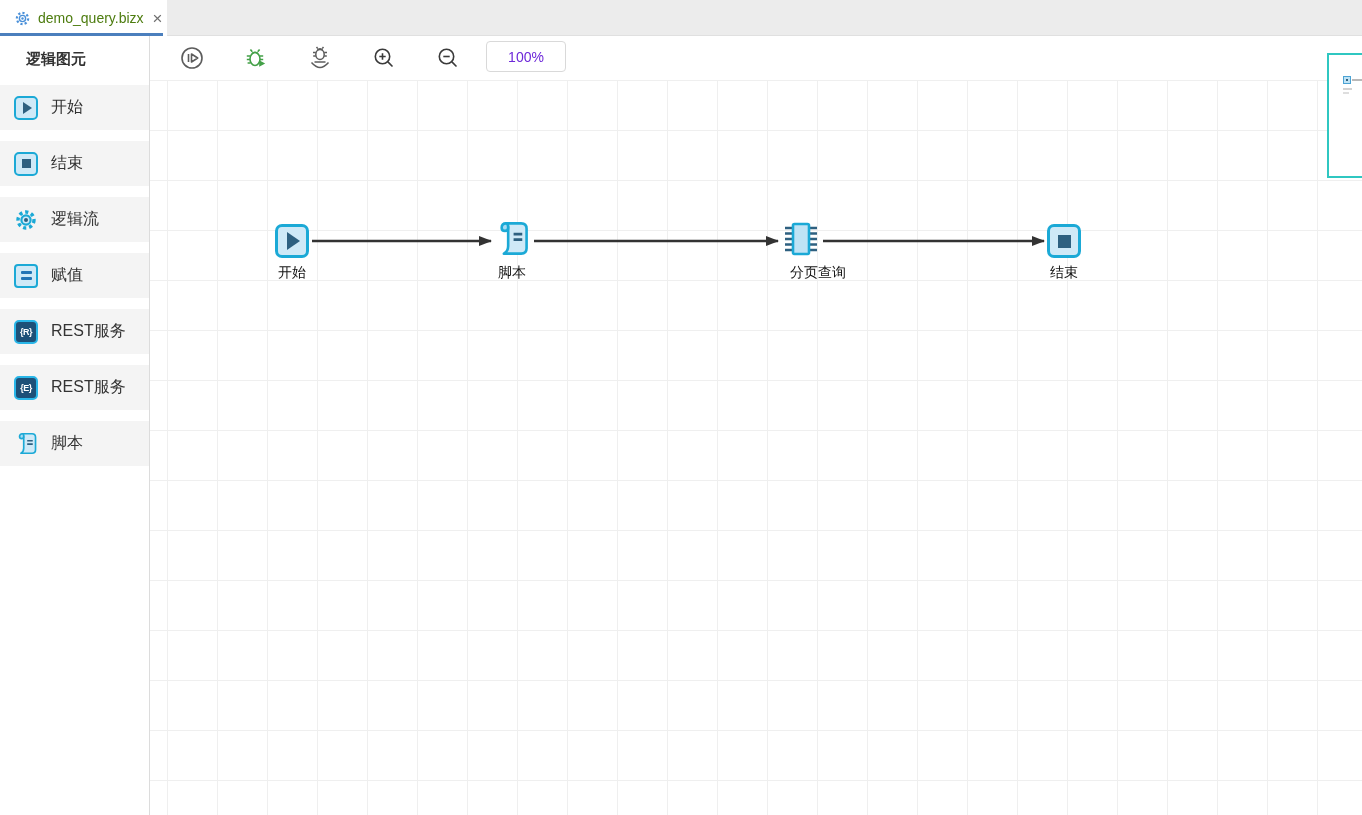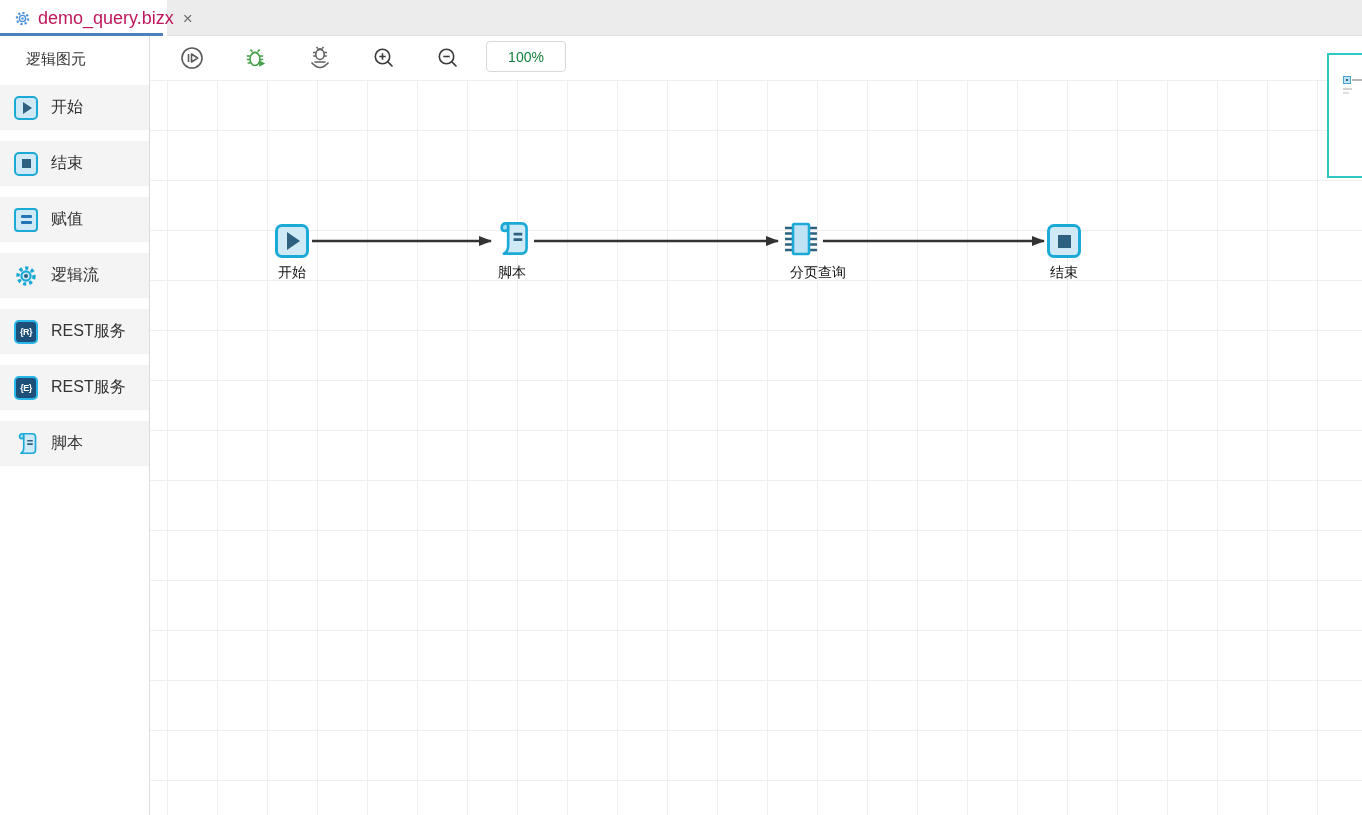--- a/index.html
+++ b/index.html
@@ -5,29 +5,29 @@
   * { margin:0; padding:0; box-sizing:border-box; }
   html,body { width:1362px; height:815px; overflow:hidden; background:#fff;
     font-family:"Liberation Sans","DejaVu Sans",sans-serif; }
   .app { position:relative; width:1362px; height:815px; }
 
   
   .tabbar { position:relative; height:36px; background:#ececec; border-bottom:1px solid #e0e0e0; display:flex; }
   .tab { position:relative; width:167px; height:36px; background:#ffffff; display:flex; align-items:center;
          gap:7px; padding:0 10px 0 14px; cursor:pointer; }
   .tab::after { content:""; position:absolute; left:0; right:4px; bottom:0; height:3px; background:#4b7fbd; }
-  .tab-label { font-size:18px; color:#be185d; white-space:nowrap; }
+  .tab-label { font-size:14px; color:#4d7c0f; white-space:nowrap; }
   .tab-close { font-size:17px; color:#6f6f6f; line-height:1; margin-left:2px; }
 
   
   .main { position:absolute; top:36px; left:0; right:0; bottom:0; display:flex; }
 
   
   .sidebar { position:relative; width:150px; background:#fff; border-right:1px solid #dcdcdc; padding-top:12px; z-index:5; }
-  .sidebar-title { font-size:15px; font-weight:normal; color:#333; margin:2px 0 16px 26px; }
+  .sidebar-title { font-size:15px; font-weight:bold; color:#333; margin:2px 0 16px 26px; }
   .pal-item { height:45px; margin-bottom:11px; background:#f4f4f4; display:flex; align-items:center;
               gap:12px; padding-left:13px; cursor:grab; }
   .pal-item .ic { width:26px; height:26px; display:flex; align-items:center; justify-content:center; flex:0 0 26px; }
   .pal-label { font-size:16px; color:#333; white-space:nowrap; }
 
   
   .icon-sq { width:24px; height:24px; background:#cfe9f7; border:2px solid #1ba9d6; border-radius:5px;
              display:flex; align-items:center; justify-content:center; }
   .icon-sq.lg { width:34px; height:34px; border-width:3px; border-radius:7px; }
   .tri { width:0; height:0; border-left:9px solid #2e6080; border-top:6px solid transparent;
@@ -44,21 +44,21 @@
   
   .canvas { position:relative; flex:1; overflow:hidden; background-color:#fff;
     background-image: linear-gradient(#efefef 1px, transparent 1px),
                       linear-gradient(90deg, #efefef 1px, transparent 1px);
     background-size:50px 50px; background-position:17px 44px; }
 
   .toolbar { position:absolute; top:0; left:0; right:0; height:44px; background:#fff; z-index:4; }
   .tbtn { position:absolute; top:9px; width:26px; height:26px; display:flex; align-items:center;
           justify-content:center; cursor:pointer; }
   .zoom-display { position:absolute; left:336px; top:5px; width:80px; height:31px; background:#fff;
-          border:1px solid #d9d9d9; border-radius:4px; font-size:14px; color:#15803d;
+          border:1px solid #d9d9d9; border-radius:4px; font-size:14px; color:#6d28d9;
           display:flex; align-items:center; justify-content:center; cursor:pointer; }
 
   .edges { position:absolute; top:0; left:0; z-index:2; pointer-events:none; }
 
   .node { position:absolute; z-index:3; cursor:pointer; }
   .node-label { position:absolute; z-index:3; font-size:14px; color:#111; text-align:center; }
 
   
   .minimap { position:absolute; left:1177px; top:17px; width:60px; height:125px; background:#fff;
              border:2px solid #2fc7c1; z-index:6; }
@@ -106,39 +106,39 @@
         <span class="ic">
             <span class="icon-sq">
               <span class="sq"></span>
             </span>
           </span>
         <span class="pal-label">结束</span>
       </div>
 
       <div class="pal-item">
         <span class="ic">
+          <svg width="24" height="24" viewBox="0 0 24 24">
+            <circle cx="12" cy="12" r="8" fill="none" stroke="#1ba9d6" stroke-width="3.4" stroke-dasharray="3.2 2.9"></circle>
+            <circle cx="12" cy="12" r="4.6" fill="#cfe9f7" stroke="#1ba9d6" stroke-width="2.2"></circle>
+            <circle cx="12" cy="12" r="2" fill="#2e6080"></circle>
+          </svg>
+        </span>
+        <span class="pal-label">逻辑流</span>
+      </div>
+
+      <div class="pal-item">
+        <span class="ic">
           <span class="icon-sq" style="border-radius:4px">
               <span class="bars">
                 <i></i>
                 <i></i>
               </span>
             </span>
         </span>
         <span class="pal-label">赋值</span>
-      </div>
-
-      <div class="pal-item">
-        <span class="ic">
-          <svg width="24" height="24" viewBox="0 0 24 24">
-            <circle cx="12" cy="12" r="8" fill="none" stroke="#1ba9d6" stroke-width="3.4" stroke-dasharray="3.2 2.9"></circle>
-            <circle cx="12" cy="12" r="4.6" fill="#cfe9f7" stroke="#1ba9d6" stroke-width="2.2"></circle>
-            <circle cx="12" cy="12" r="2" fill="#2e6080"></circle>
-          </svg>
-        </span>
-        <span class="pal-label">逻辑流</span>
       </div>
 
 
       <div class="pal-item">
         <span class="ic">
           <span class="badge-sq">{R}</span>
         </span>
         <span class="pal-label">REST服务</span>
       </div>
 

